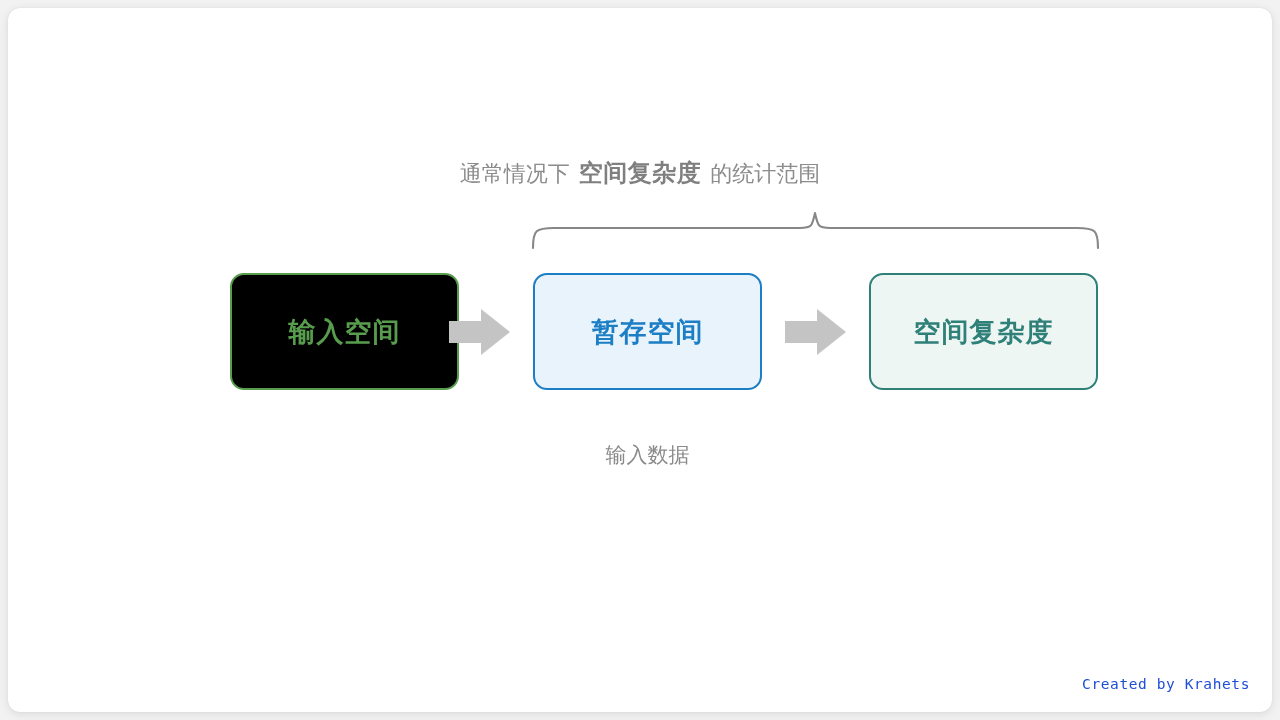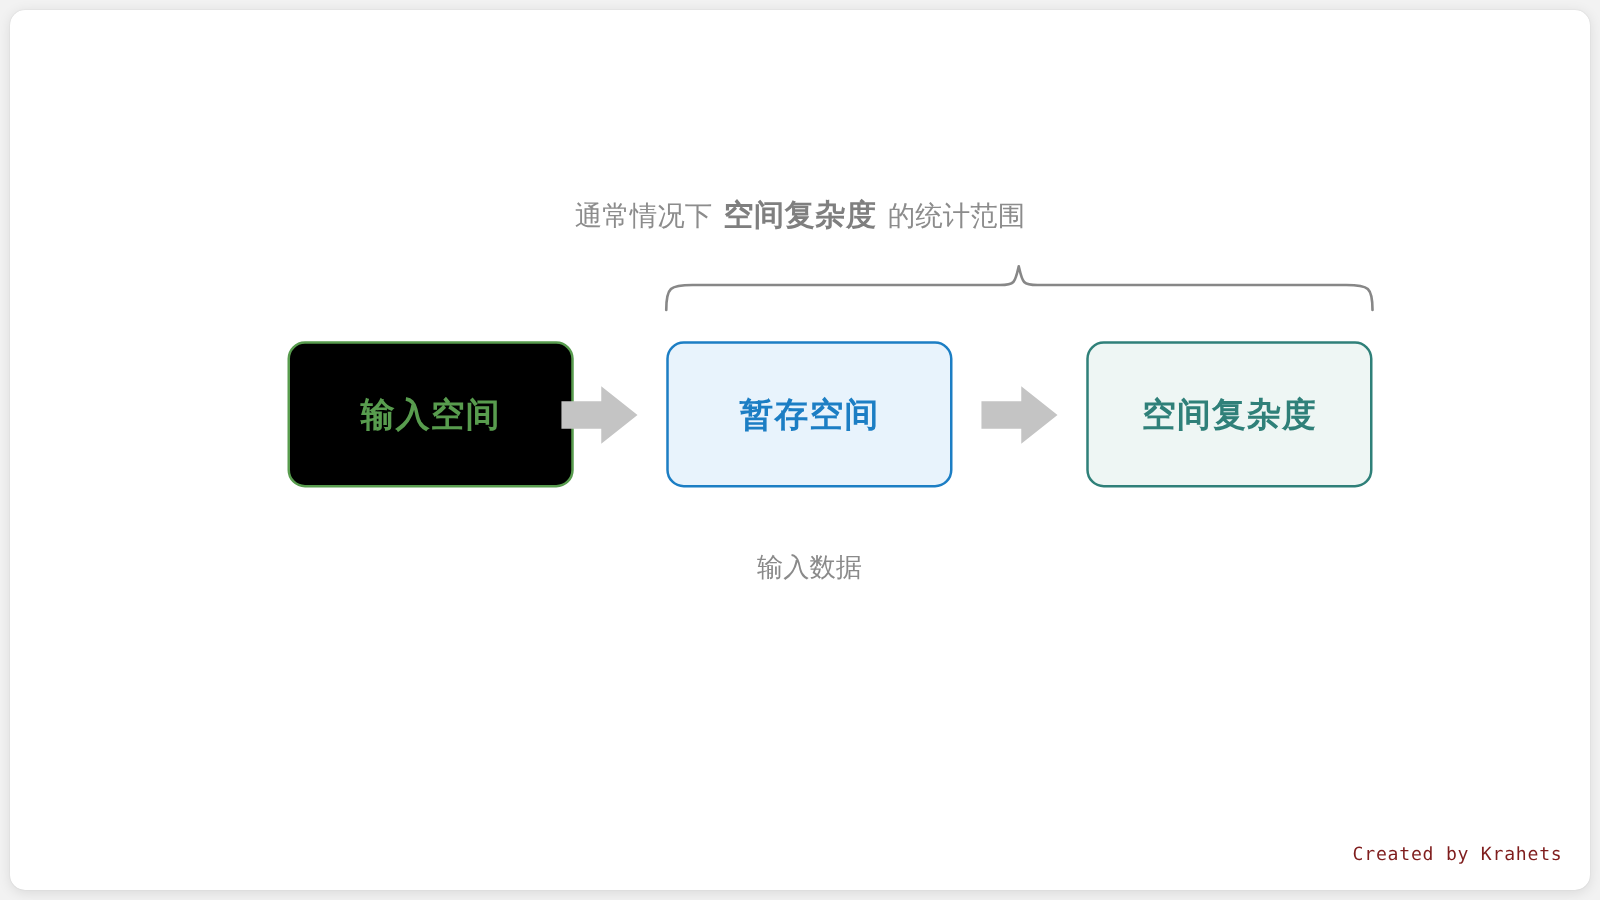--- a/index.html
+++ b/index.html
@@ -98,21 +98,21 @@
   #sub-input  { left: 190px; }
   #sub-temp   { left: 525px; }
   #sub-output { left: 861px; }
   .sublabels div { white-space: nowrap; }
 
   
   #credit {
     position: absolute;
     right: 22px;
     bottom: 20px;
-    color: #7f1d1d;
+    color: #1d4ed8;
     font-family: "DejaVu Sans Mono", "Liberation Mono", monospace;
     font-size: 14.5px;
     letter-spacing: 0.6px;
   }
 </style>
 </head>
 <body>
 
 <div id="canvas">
 

